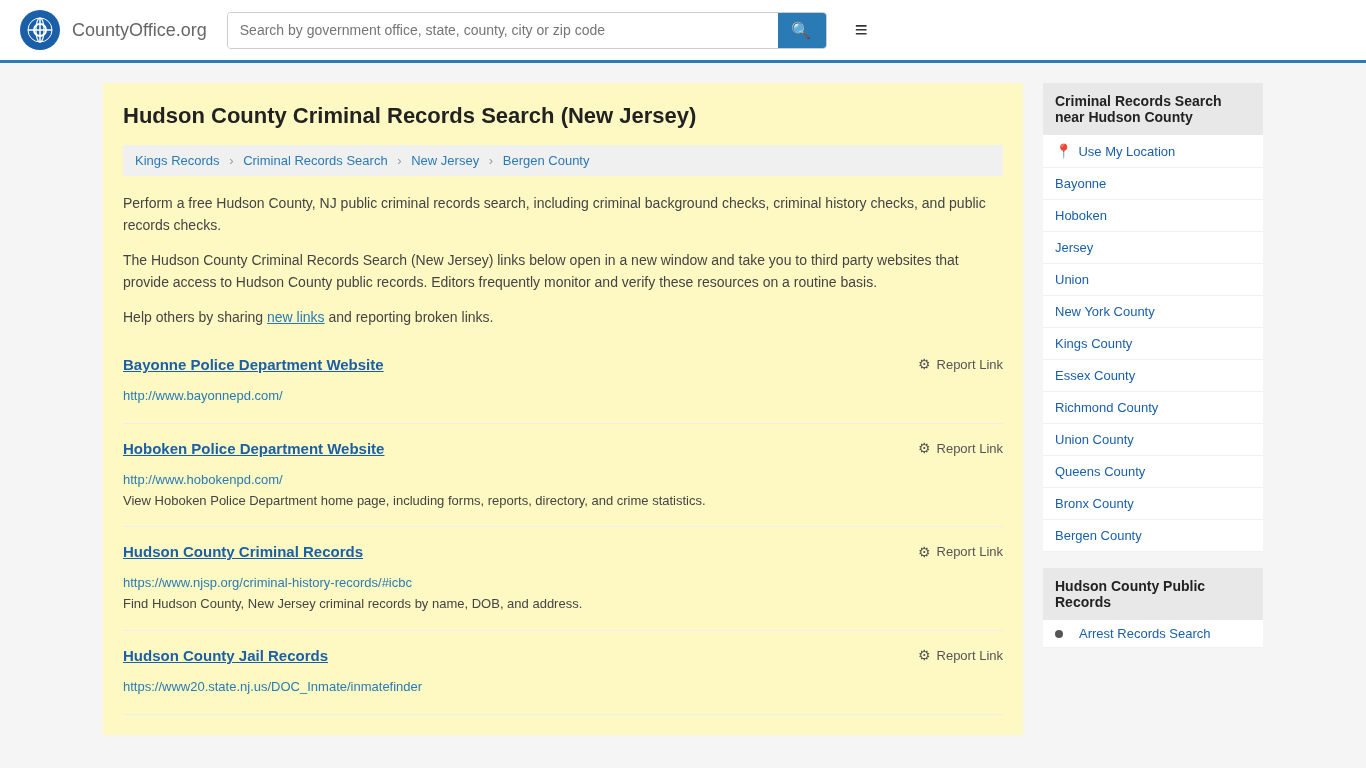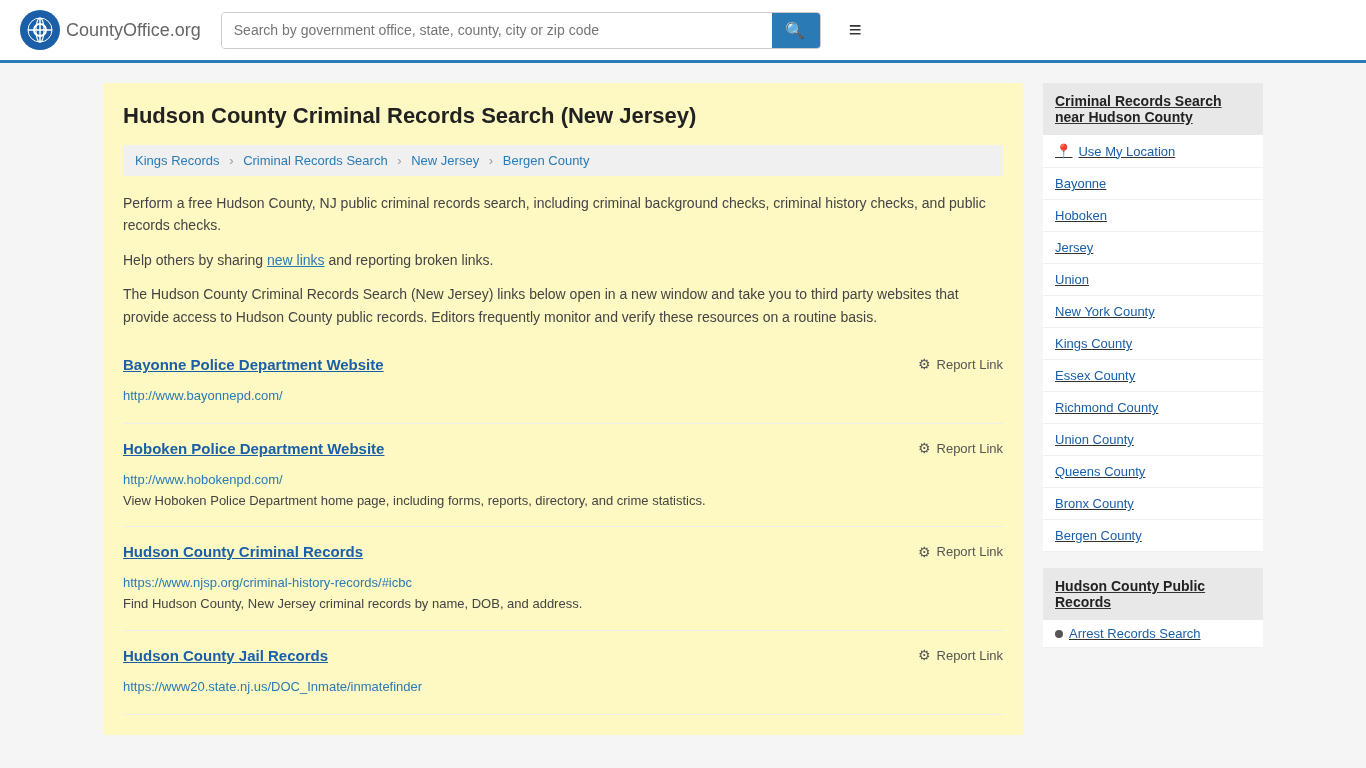--- a/index.html
+++ b/index.html
@@ -10,21 +10,21 @@
       background: #fff;
       border-bottom: 3px solid #2a7ab5;
       padding: 10px 20px;
       display: flex;
       align-items: center;
       gap: 20px;
     }
     .logo-area {
       display: flex;
       align-items: center;
-      gap: 6px;
+      gap: 12px;
       text-decoration: none;
     }
     .logo-circle {
       width: 40px;
       height: 40px;
       background: #1a5fa8;
       border-radius: 50%;
       display: flex;
       align-items: center;
       justify-content: center;
@@ -84,21 +84,20 @@
       gap: 20px;
     }
     .main-content {
       flex: 1;
       background: #fef9c3;
       padding: 20px;
     }
     .sidebar {
       width: 220px;
       flex-shrink: 0;
-      text-decoration: underline;
     }
 
     
     .page-title {
       font-size: 22px;
       font-weight: bold;
       color: #222;
       margin-bottom: 16px;
     }
 
@@ -208,21 +207,21 @@
       font-weight: bold;
       color: #222;
       margin-top: 4px;
     }
     .sidebar-sub-item {
       padding: 6px 12px;
       font-size: 13px;
       border-bottom: 1px solid #f0f0f0;
       display: flex;
       align-items: center;
-      gap: 6px;
+      gap: 16px;
     }
     .sidebar-sub-item a {
       color: #1a5fa8;
       text-decoration: none;
     }
     .dot {
       width: 8px;
       height: 8px;
       background: #555;
       border-radius: 50%;
@@ -267,24 +266,24 @@
       <a href="#">Kings Records</a>
       <span class="sep">›</span>
       <a href="#">Criminal Records Search</a>
       <span class="sep">›</span>
       <a href="#">New Jersey</a>
       <span class="sep">›</span>
       <a href="#">Bergen County</a>
     </div>
 
     <p class="description">Perform a free Hudson County, NJ public criminal records search, including criminal background checks, criminal history checks, and public records checks.</p>
+    <p class="description">The Hudson County Criminal Records Search (New Jersey) links below open in a new window and take you to third party websites that provide access to Hudson County public records. Editors frequently monitor and verify these resources on a routine basis.</p>
     <p class="description">
       <span>Help others by sharing </span><a href="#">new links</a><span> and reporting broken links.</span>
     </p>
-    <p class="description">The Hudson County Criminal Records Search (New Jersey) links below open in a new window and take you to third party websites that provide access to Hudson County public records. Editors frequently monitor and verify these resources on a routine basis.</p>
 
     <div>
 
       <div class="result-item">
         <div class="result-header">
           <span class="result-title">Bayonne Police Department Website</span>
           <span class="report-link">
             <span class="report-icon">⚙</span>
             <span>Report Link</span>
           </span>

